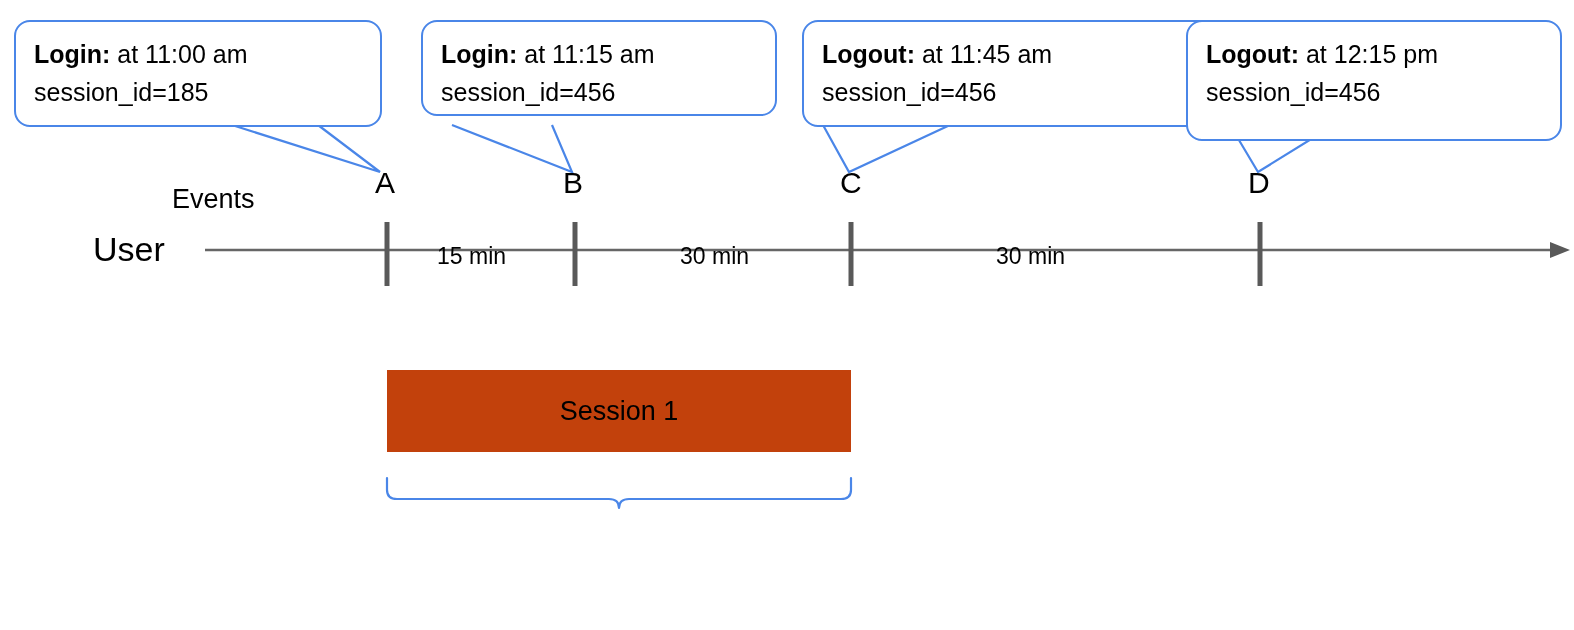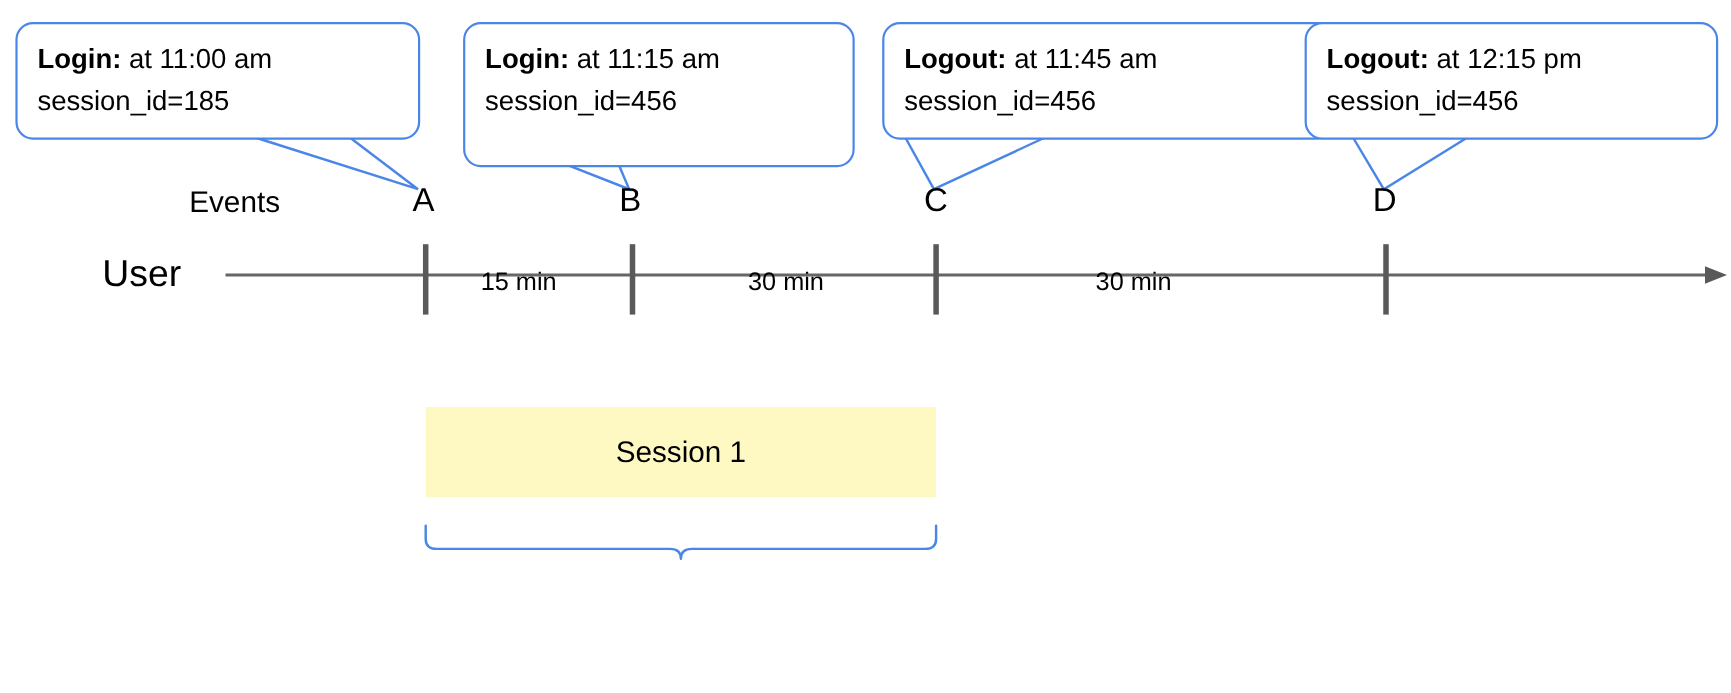--- a/index.html
+++ b/index.html
@@ -41,63 +41,63 @@
     z-index: 2;
   }
 
   
   .lbl {
     position: absolute;
     color: #000000;
     white-space: nowrap;
     z-index: 4;
   }
-  .lbl-events { font-size: 27px; }
+  .lbl-events { font-size: 27px; margin-top: 15px; }
   .lbl-user   { font-size: 34px; }
   .lbl-tick   { font-size: 30px; }
   .lbl-gap    { font-size: 23px; margin-top: 44px; }
   .lbl-len    { font-size: 27px; }
 
   
   .session-bar {
     position: absolute;
     left: 387px;
     top: 370px;
     width: 464px;
     height: 82px;
-    background: #fef9c3;
+    background: #c2410c;
     display: flex;
     align-items: center;
     justify-content: center;
     font-size: 27px;
     color: #000000;
     z-index: 3;
   }
 </style>
 </head>
 <body>
 
 <div id="stage">
 
   <div class="callout" style="left:14px;  top:20px; width:368px; height:107px;">
     <span class="ln"><b class="hd">Login:</b><span> at 11:00 am</span></span>
     <span class="ln">session_id=185</span>
   </div>
 
-  <div class="callout" style="left:421px; top:20px; width:356px; height:132px;">
+  <div class="callout" style="left:421px; top:20px; width:356px; height:96px;">
     <span class="ln"><b class="hd">Login:</b><span> at 11:15 am</span></span>
     <span class="ln">session_id=456</span>
   </div>
 
   <div class="callout" style="left:802px; top:20px; width:412px; height:107px;">
     <span class="ln"><b class="hd">Logout:</b><span> at 11:45 am</span></span>
     <span class="ln">session_id=456</span>
   </div>
 
-  <div class="callout" style="left:1186px; top:20px; width:376px; height:107px;">
+  <div class="callout" style="left:1186px; top:20px; width:376px; height:121px;">
     <span class="ln"><b class="hd">Logout:</b><span> at 12:15 pm</span></span>
     <span class="ln">session_id=456</span>
   </div>
 
   <svg id="vec" viewBox="0 0 1574 630">
 
     <polygon points="232,125 318,125 380,172" fill="#ffffff" stroke="none"></polygon>
     <polyline points="232,125 380,172 318,125" fill="none" stroke="#4a86e8" stroke-width="2.2" stroke-linejoin="miter"></polyline>
 
     <polygon points="452,125 552,125 572,172" fill="#ffffff" stroke="none"></polygon>

